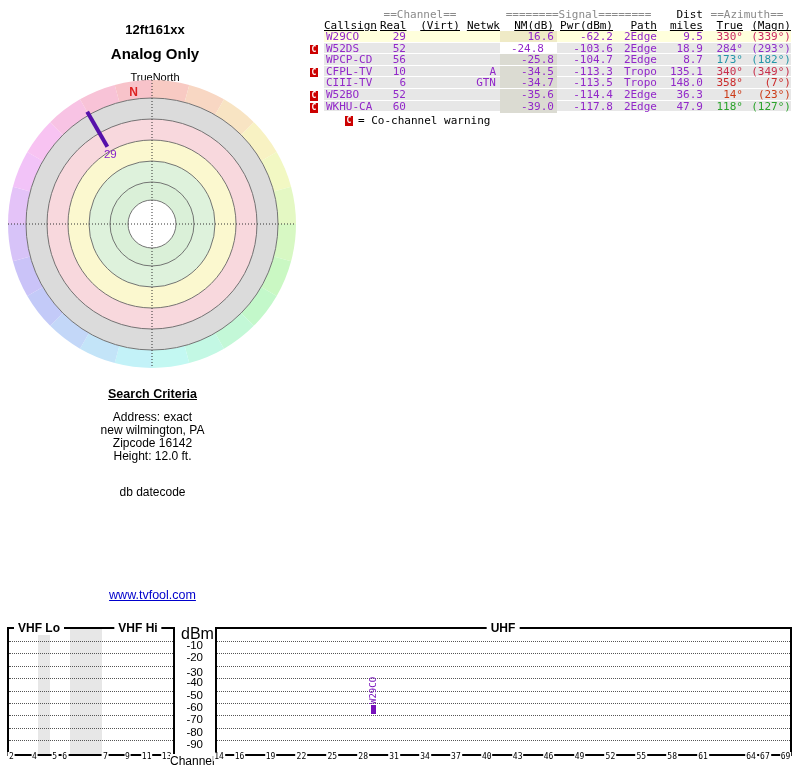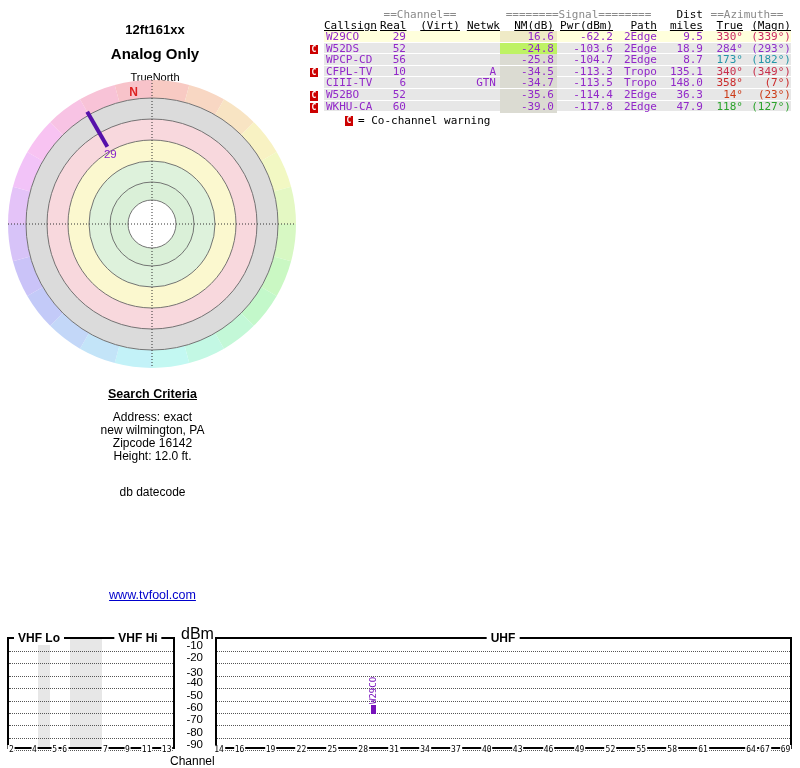--- a/index.html
+++ b/index.html
@@ -26,21 +26,21 @@
         font-size:8px;font-weight:bold;line-height:10px;text-align:center;margin-top:1px;}
   #tbl-legend{margin-top:3px;margin-left:35px;display:flex;align-items:center;gap:5px;}
   
   #search-block{position:absolute;left:0;top:388px;width:305px;text-align:center;font-size:12px;line-height:13px;}
   #search-heading{font-weight:bold;text-decoration:underline;font-size:12.5px;margin-bottom:10px;}
   #db-block{margin-top:23px;}
   #site-link-wrap{position:absolute;left:0;top:585px;width:305px;text-align:center;}
   #site-link{font-size:12.5px;}
   
   #bottom-chart{position:absolute;left:0;top:620px;width:800px;height:148px;font-family:"Liberation Sans",sans-serif;}
-  .panel{position:absolute;top:17px;height:112px;border:2px solid #000;box-sizing:border-box;background:#fff;}
+  .panel{position:absolute;top:7px;height:129px;border:2px solid #000;box-sizing:border-box;background:#fff;}
   .band{position:absolute;top:0;height:100%;background:#e7e7e7;}
   .gline{position:absolute;left:0;width:100%;height:0;border-top:1px dotted #555;}
   .toplabel{position:absolute;top:-8px;transform:translateX(-50%);background:#fff;
             padding:0 4px;font-weight:bold;font-size:12px;white-space:nowrap;}
   .tick{position:absolute;bottom:-7px;transform:translateX(-50%);background:#fff;
         padding:0 1px;font-size:8px;font-family:"DejaVu Sans Mono",monospace;}
   .ylab{position:absolute;width:30px;text-align:right;font-size:11.5px;}
   #dbm-label{position:absolute;left:181px;top:5px;font-size:16px;}
   #channel-label{position:absolute;left:170px;top:134px;width:44px;text-align:center;font-size:12px;background:#fff;}
   #uhf-marker{position:absolute;width:5px;height:9px;}
@@ -130,21 +130,21 @@
         <div class="cell r" style="grid-column: 9; color: rgb(146, 40, 201);">9.5</div>
         <div class="cell r" style="grid-column: 10; color: rgb(204, 41, 99);">330°</div>
         <div class="cell r" style="grid-column: 11; color: rgb(204, 41, 99);">(339°)</div>
       </div>
       <div class="trow " style="background: rgb(231, 231, 231);">
         <div class="cell " style="grid-column: 1; background: rgb(255, 255, 255);"><span class="cbox">C</span></div>
         <div class="cell " style="grid-column: 2; color: rgb(146, 40, 201); padding-left: 2px;">W52DS</div>
         <div class="cell r" style="grid-column: 3; color: rgb(146, 40, 201);">52</div>
         <div class="cell r" style="grid-column: 4; color: rgb(146, 40, 201);"></div>
         <div class="cell r" style="grid-column: 5; color: rgb(146, 40, 201); padding-right: 4px;"></div>
-        <div class="cell r" style="grid-column: 6; color: rgb(146, 40, 201); background: #bef264; padding-right: 3px;">-24.8</div>
+        <div class="cell r" style="grid-column: 6; color: rgb(146, 40, 201); background: #ffffff; padding-right: 13px;">-24.8</div>
         <div class="cell r" style="grid-column: 7; color: rgb(146, 40, 201); padding-right: 2px;">-103.6</div>
         <div class="cell r" style="grid-column: 8; color: rgb(146, 40, 201);">2Edge</div>
         <div class="cell r" style="grid-column: 9; color: rgb(146, 40, 201);">18.9</div>
         <div class="cell r" style="grid-column: 10; color: rgb(142, 47, 201);">284°</div>
         <div class="cell r" style="grid-column: 11; color: rgb(142, 47, 201);">(293°)</div>
       </div>
       <div class="trow " style="background: rgb(231, 231, 231);">
         <div class="cell " style="grid-column: 1; background: rgb(255, 255, 255);"></div>
         <div class="cell " style="grid-column: 2; color: rgb(146, 40, 201); padding-left: 2px;">WPCP-CD</div>
         <div class="cell r" style="grid-column: 3; color: rgb(146, 40, 201);">56</div>

